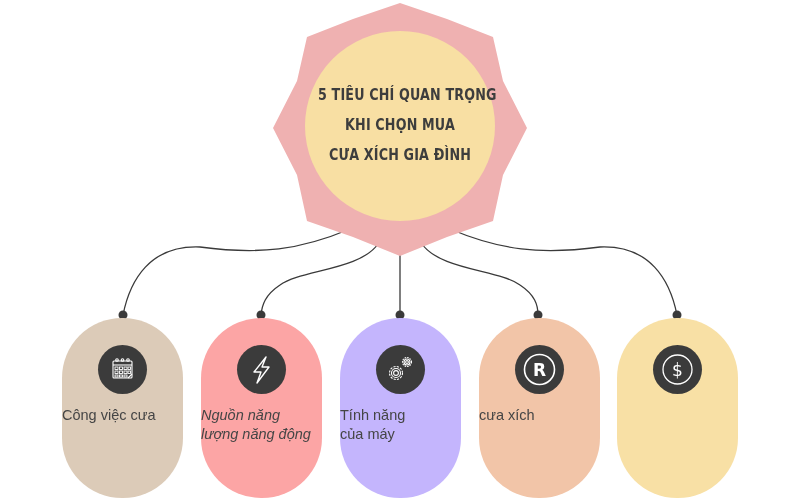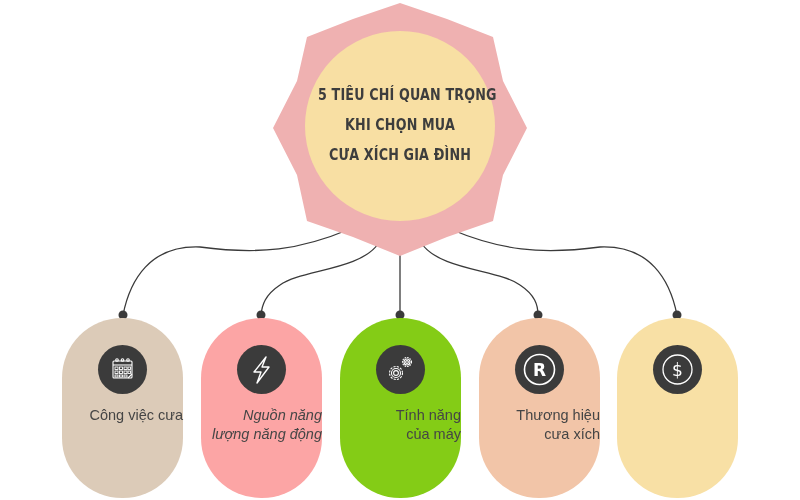--- a/index.html
+++ b/index.html
@@ -9,21 +9,21 @@
   .title { position: absolute; left: 300px; top: 80px; width: 200px;
            text-align: center; font-family: "DejaVu Sans", sans-serif;
            font-weight: bold; font-size: 15.5px; line-height: 30px;
            color: #3d3d3d; letter-spacing: 0.2px; transform: scaleX(0.82); }
   .title div { white-space: nowrap; }
   .pill { position: absolute; top: 318px; width: 121px; height: 180px;
           border-radius: 60px; }
   .icon-circle { position: absolute; left: 36px; top: 27px; width: 49px; height: 49px;
                  border-radius: 50%; background: #3b3b3b; }
   .icon-circle svg { position: absolute; left: 0; top: 0; width: 49px; height: 49px; }
-  .label { position: absolute; left: 0; top: 88px; width: 121px; text-align: right;
+  .label { position: absolute; left: 0; top: 88px; width: 121px; text-align: left;
            font-family: "Liberation Sans", sans-serif; font-size: 14.5px;
            line-height: 19px; color: #454545; }
   .label div { white-space: nowrap; }
 </style>
 </head>
 <body>
 
 <svg id="canvas" viewBox="0 0 800 500">
 
   <g fill="none" stroke="#3a3a3a" stroke-width="1.3">
@@ -86,21 +86,21 @@
     <svg viewBox="0 0 49 49" fill="none" stroke="#fff" stroke-width="1.4" stroke-linejoin="round">
       <path d="M29 12 L17 27 L24 27 L20 38 L32 22 L25 22 Z"></path>
     </svg>
   </div>
   <div class="label">
     <div>Nguồn năng</div>
     <div>lượng năng động</div>
   </div>
 </div>
 
-<div class="pill" style="left:340px;background:#84cc16;">
+<div class="pill" style="left:340px;background:#c4b5fd;">
   <div class="icon-circle">
     <svg viewBox="0 0 49 49" fill="none" stroke="#fff" stroke-width="1.1">
       <circle cx="20" cy="28" r="6.5" stroke-dasharray="2.2 1.2"></circle>
       <circle cx="20" cy="28" r="4.5"></circle>
       <circle cx="20" cy="28" r="2.4"></circle>
       <circle cx="31" cy="17" r="4.5" stroke-dasharray="1.6 1"></circle>
       <circle cx="31" cy="17" r="3"></circle>
       <circle cx="31" cy="17" r="1.4"></circle>
     </svg>
   </div>
@@ -111,21 +111,20 @@
 </div>
 
 <div class="pill" style="left:479px;background:#f2c5a8;">
   <div class="icon-circle">
     <svg viewBox="0 0 49 49">
       <circle cx="24.5" cy="24.5" r="15" fill="none" stroke="#fff" stroke-width="1.6"></circle>
       <text x="24.5" y="30.5" text-anchor="middle" font-family="DejaVu Sans, sans-serif" font-weight="bold" font-size="17" fill="#fff">R</text>
     </svg>
   </div>
   <div class="label">
-    <div>Thương hiệu</div>
     <div>cưa xích</div>
   </div>
 </div>
 
 <div class="pill" style="left:617px;background:#f8e0a5;">
   <div class="icon-circle">
     <svg viewBox="0 0 49 49">
       <circle cx="24.5" cy="24.5" r="14.5" fill="none" stroke="#fff" stroke-width="1.3"></circle>
       <text x="24.5" y="30.5" text-anchor="middle" font-family="DejaVu Sans, sans-serif" font-size="17" fill="#fff">$</text>
     </svg>

